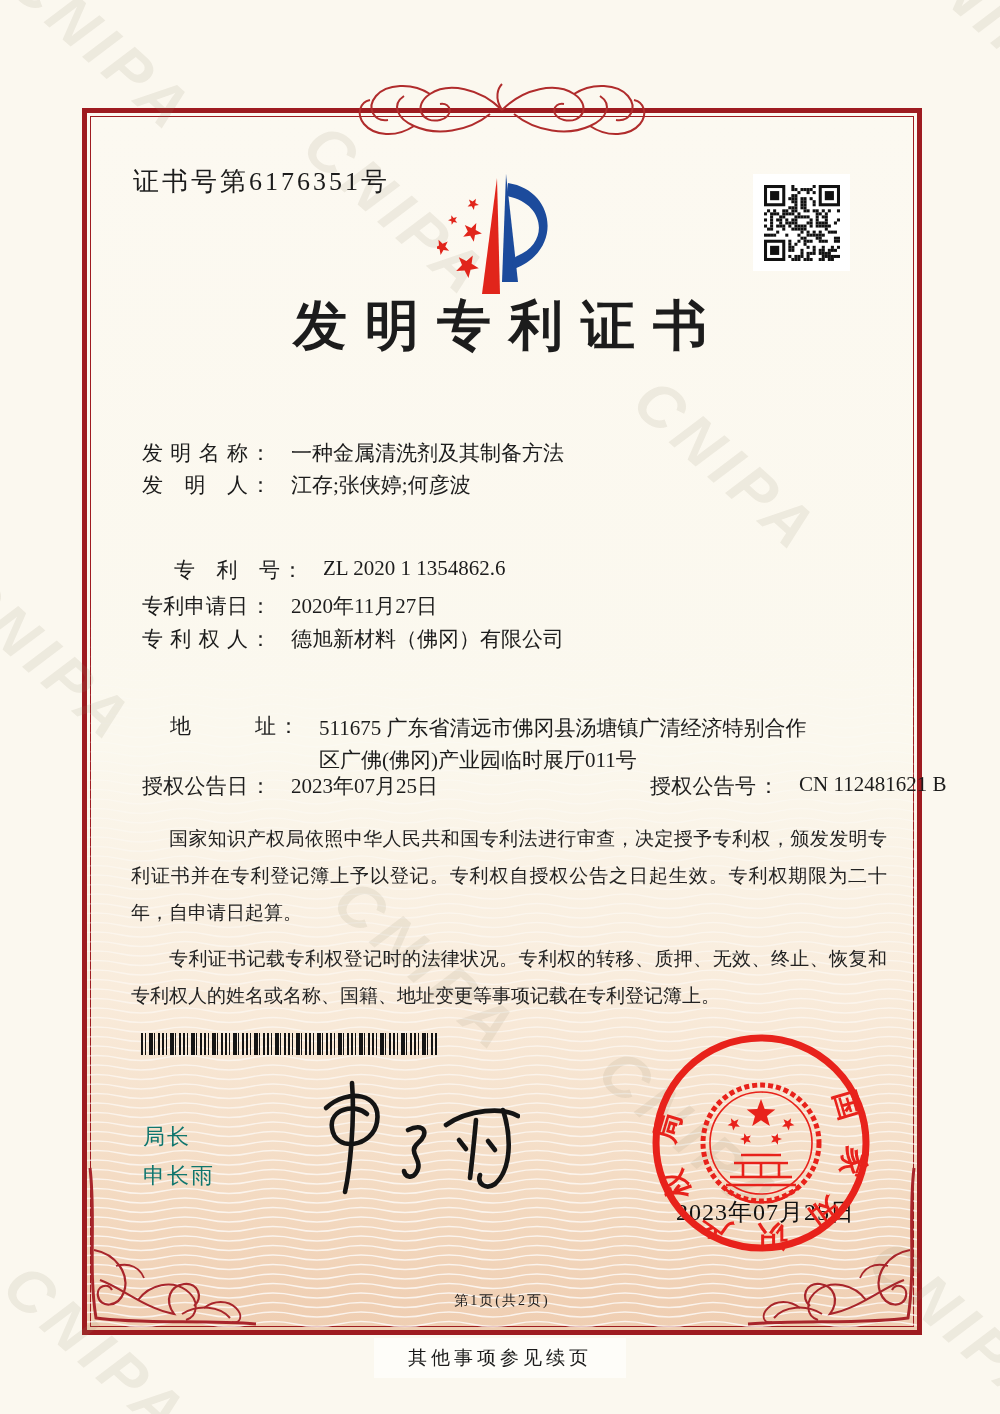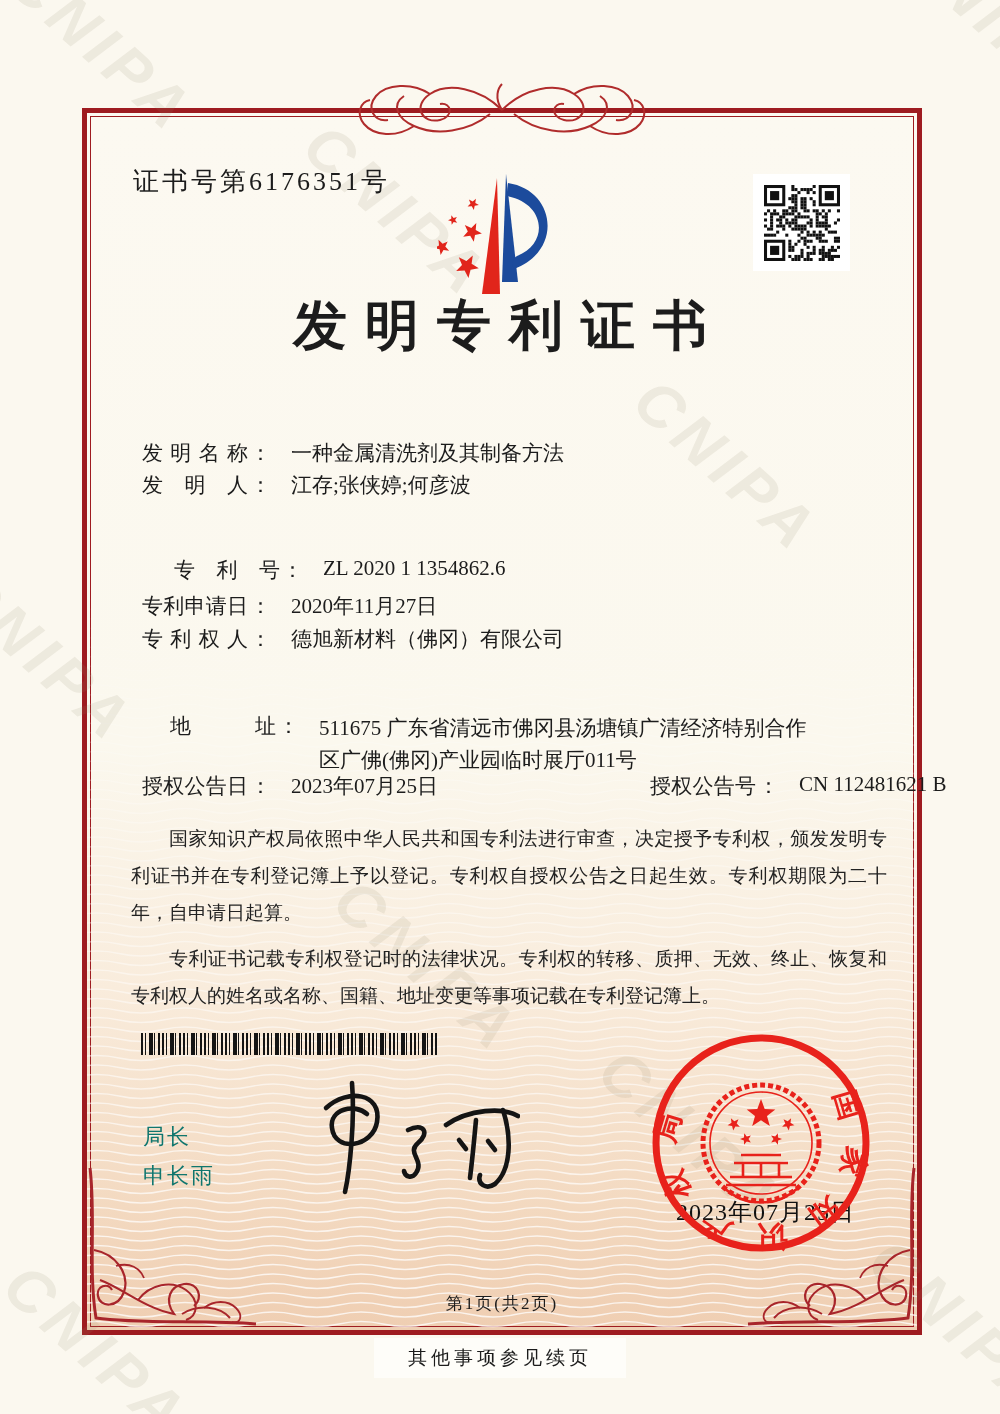--- a/index.html
+++ b/index.html
@@ -33,21 +33,21 @@
          text-align:justify;color:#222;}
   .paras p{margin:0 0 9px 0;text-indent:2em;}
   .barcode{position:absolute;left:141px;top:1033px;width:298px;height:22px;
     background:repeating-linear-gradient(90deg,
       #141414 0 2px,transparent 2px 4px,#141414 4px 5px,transparent 5px 8px,
       #141414 8px 12px,transparent 12px 13px,#141414 13px 14px,transparent 14px 17px,
       #141414 17px 19px,transparent 19px 21px);}
   .signer{position:absolute;left:143px;font-size:22px;font-family:"Liberation Sans","DejaVu Sans",sans-serif;
           color:#0f766e;letter-spacing:2px;}
   .seal-date{position:absolute;left:676px;top:1196px;font-size:24px;letter-spacing:1px;color:#111;}
-  .pageno{position:absolute;left:82px;top:1292px;width:840px;text-align:center;font-size:17px;letter-spacing:2px;}
+  .pageno{position:absolute;left:82px;top:1292px;width:840px;text-align:center;font-size:14px;letter-spacing:2px;}
   .note-band{position:absolute;left:0;top:1338px;width:1000px;text-align:center;}
   .note-band span{display:inline-block;background:#fefdf9;padding:7px 34px;font-size:19px;letter-spacing:4px;}
   .qr-box{position:absolute;left:753px;top:174px;width:97px;height:97px;background:#ffffff;
           display:flex;align-items:center;justify-content:center;}
 </style>
 </head>
 <body>
 
 <div class="page">
 

